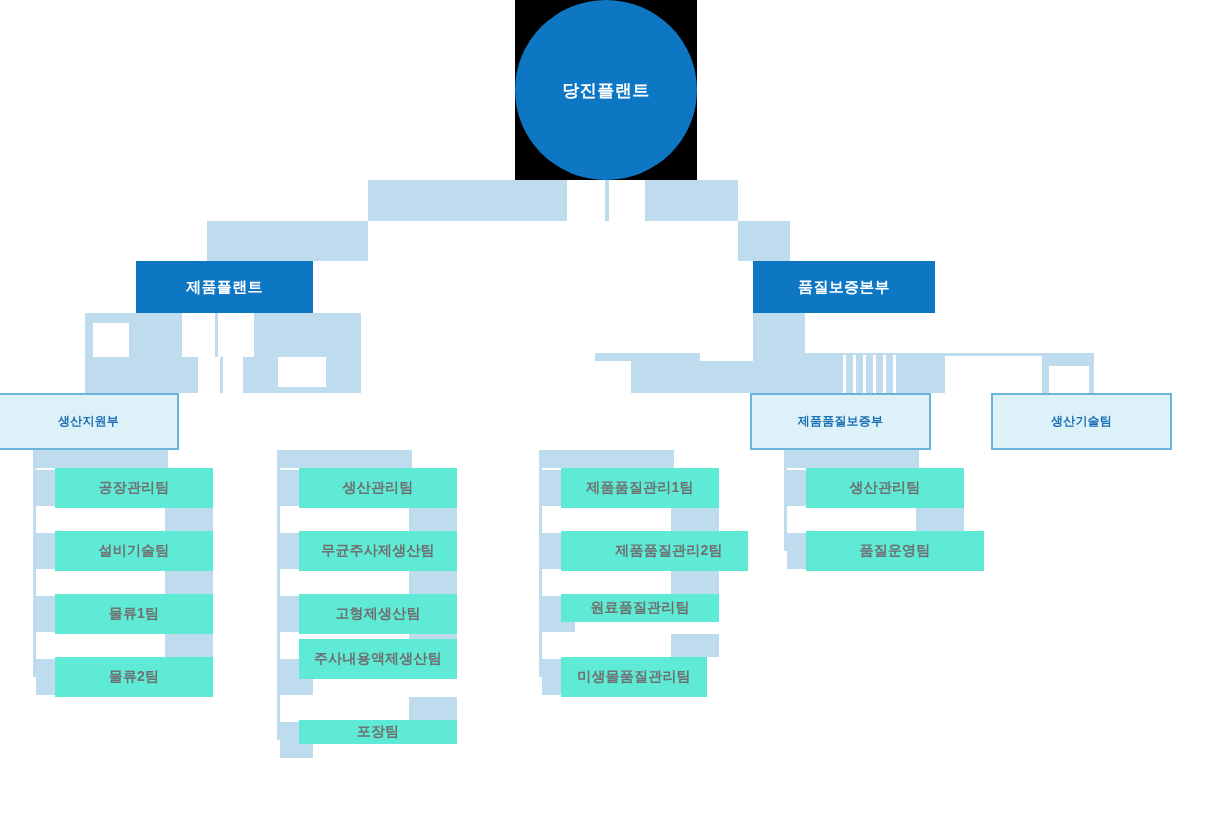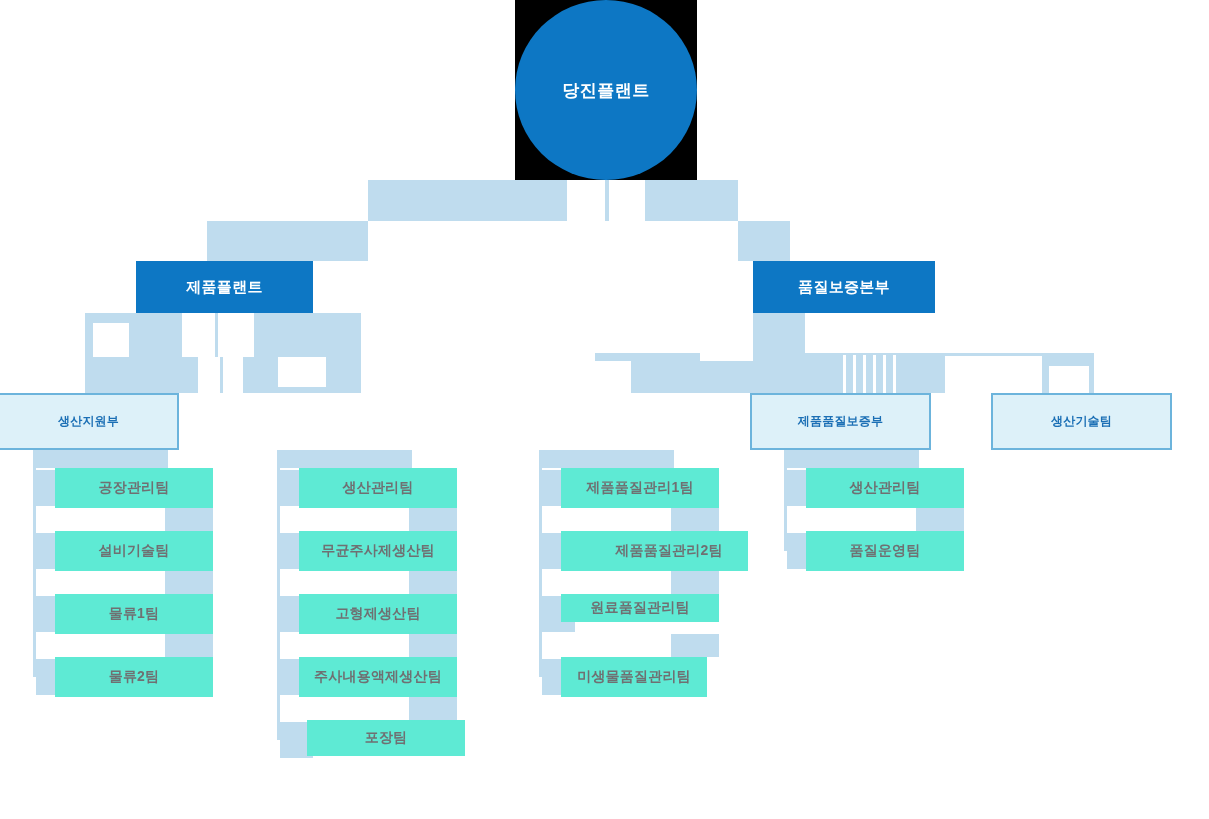--- a/index.html
+++ b/index.html
@@ -181,26 +181,26 @@
       <div class="leaf" style="left: 299px; top: 531px; width: 158px; height: 40px;">
         <span>무균주사제생산팀</span>
       </div>
       <div class="conn" style="left: 280px; top: 596px; width: 33px; height: 36px;"></div>
       <div class="conn" style="left: 409px; top: 571px; width: 48px; height: 23px;"></div>
       <div class="leaf" style="left: 299px; top: 594px; width: 158px; height: 40px;">
         <span>고형제생산팀</span>
       </div>
       <div class="conn" style="left: 280px; top: 659px; width: 33px; height: 36px;"></div>
       <div class="conn" style="left: 409px; top: 634px; width: 48px; height: 23px;"></div>
-      <div class="leaf" style="left: 299px; top: 657px; width: 158px; height: 40px;">
+      <div class="leaf" style="left: 299px; top: 639px; width: 158px; height: 40px;">
         <span>주사내용액제생산팀</span>
       </div>
       <div class="conn" style="left: 280px; top: 722px; width: 33px; height: 36px;"></div>
       <div class="conn" style="left: 409px; top: 697px; width: 48px; height: 23px;"></div>
-      <div class="leaf" style="left: 299px; top: 720px; width: 158px; height: 36px; margin-left: 8px;">
+      <div class="leaf" style="left: 299px; top: 720px; width: 158px; height: 24px;">
         <span>포장팀</span>
       </div>
       <div class="conn-thin" style="left: 539px; top: 450px; width: 3px; height: 227px;"></div>
       <div class="conn" style="left: 542px; top: 470px; width: 33px; height: 36px;"></div>
       <div class="conn" style="left: 539px; top: 450px; width: 135px; height: 18px;"></div>
       <div class="leaf" style="left: 561px; top: 468px; width: 158px; height: 40px;">
         <span>제품품질관리1팀</span>
       </div>
       <div class="conn" style="left: 542px; top: 533px; width: 33px; height: 36px;"></div>
       <div class="conn" style="left: 671px; top: 508px; width: 48px; height: 23px;"></div>
@@ -218,18 +218,18 @@
         <span>미생물품질관리팀</span>
       </div>
       <div class="conn-thin" style="left: 784px; top: 450px; width: 3px; height: 101px;"></div>
       <div class="conn" style="left: 787px; top: 470px; width: 33px; height: 36px;"></div>
       <div class="conn" style="left: 784px; top: 450px; width: 135px; height: 18px;"></div>
       <div class="leaf" style="left: 806px; top: 468px; width: 158px; height: 40px;">
         <span>생산관리팀</span>
       </div>
       <div class="conn" style="left: 787px; top: 533px; width: 33px; height: 36px;"></div>
       <div class="conn" style="left: 916px; top: 508px; width: 48px; height: 23px;"></div>
-      <div class="leaf" style="left: 806px; top: 531px; width: 158px; height: 40px;">
+      <div class="leaf" style="left: 806px; top: 531px; width: 178px; height: 40px;">
         <span>품질운영팀</span>
       </div>
     </div>
 
 </div>
 
 </body></html>

